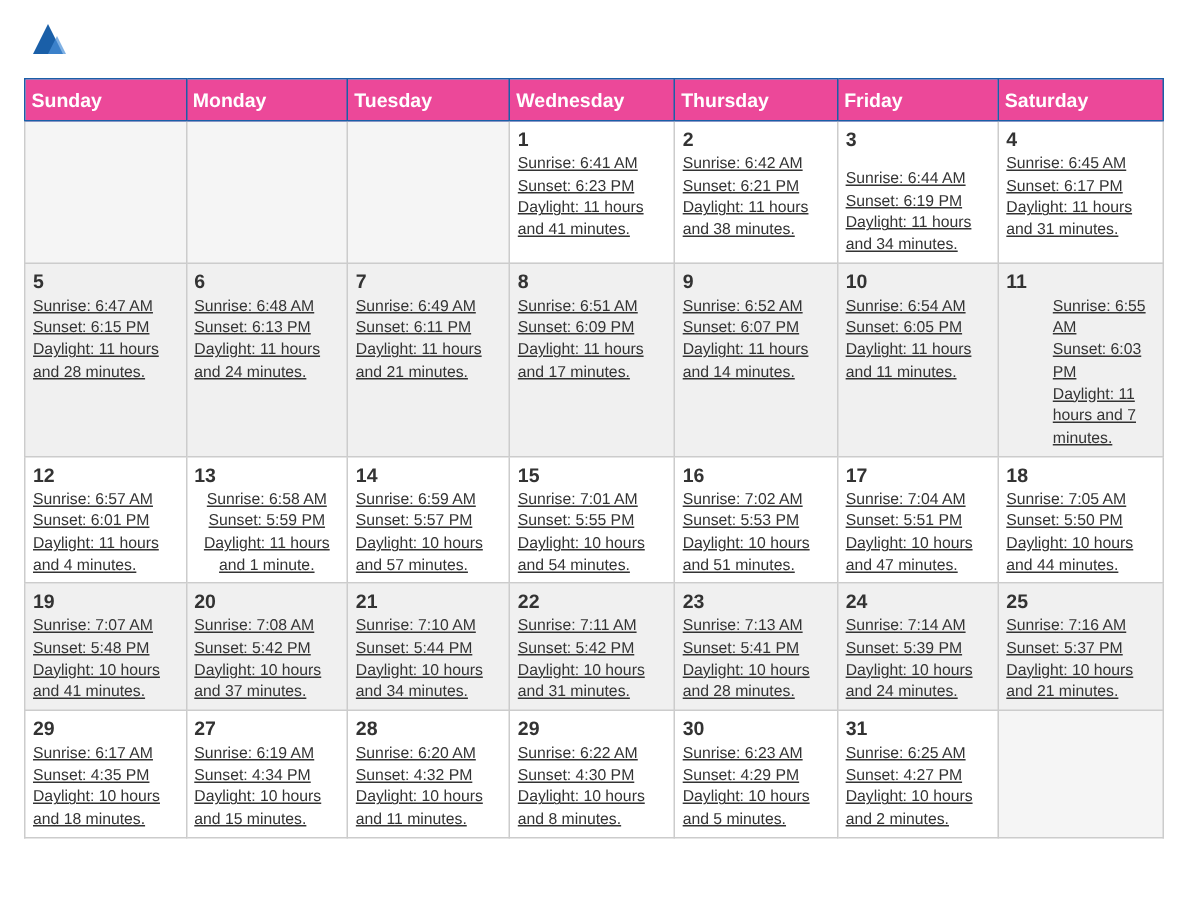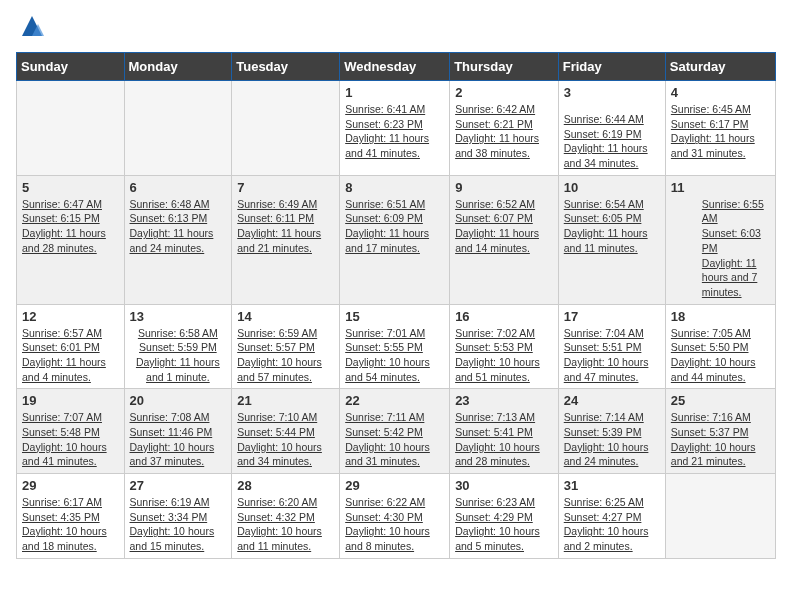--- a/index.html
+++ b/index.html
@@ -51,21 +51,21 @@
     }
     .location {
       font-size: 14px;
       color: #555;
     }
     .calendar {
       width: 100%;
       border-collapse: collapse;
     }
     .calendar th {
-      background: #404040;
+      background: #ec4899;
       color: #fff;
       font-size: 13px;
       font-weight: bold;
       padding: 6px 4px;
       text-align: left;
       border: 1px solid #1a5fa8;
     }
     .calendar td {
       border: 1px solid #ccc;
       vertical-align: top;
@@ -248,21 +248,21 @@
       <tr class="row-alt">
         <td>
           <span class="day-number">19</span>
           <div class="day-info" style="white-space: pre-line;">Sunrise: 7:07 AM
 Sunset: 5:48 PM
 Daylight: 10 hours and 41 minutes.</div>
         </td>
         <td>
           <span class="day-number">20</span>
           <div class="day-info" style="white-space: pre-line;">Sunrise: 7:08 AM
-Sunset: 11:46 PM
+Sunset: 5:42 PM
 Daylight: 10 hours and 37 minutes.</div>
         </td>
         <td>
           <span class="day-number">21</span>
           <div class="day-info" style="white-space: pre-line;">Sunrise: 7:10 AM
 Sunset: 5:44 PM
 Daylight: 10 hours and 34 minutes.</div>
         </td>
         <td>
           <span class="day-number">22</span>
@@ -292,21 +292,21 @@
       <tr>
         <td>
           <span class="day-number">29</span>
           <div class="day-info" style="white-space: pre-line;">Sunrise: 6:17 AM
 Sunset: 4:35 PM
 Daylight: 10 hours and 18 minutes.</div>
         </td>
         <td>
           <span class="day-number">27</span>
           <div class="day-info" style="white-space: pre-line;">Sunrise: 6:19 AM
-Sunset: 3:34 PM
+Sunset: 4:34 PM
 Daylight: 10 hours and 15 minutes.</div>
         </td>
         <td>
           <span class="day-number">28</span>
           <div class="day-info" style="white-space: pre-line;">Sunrise: 6:20 AM
 Sunset: 4:32 PM
 Daylight: 10 hours and 11 minutes.</div>
         </td>
         <td>
           <span class="day-number">29</span>

